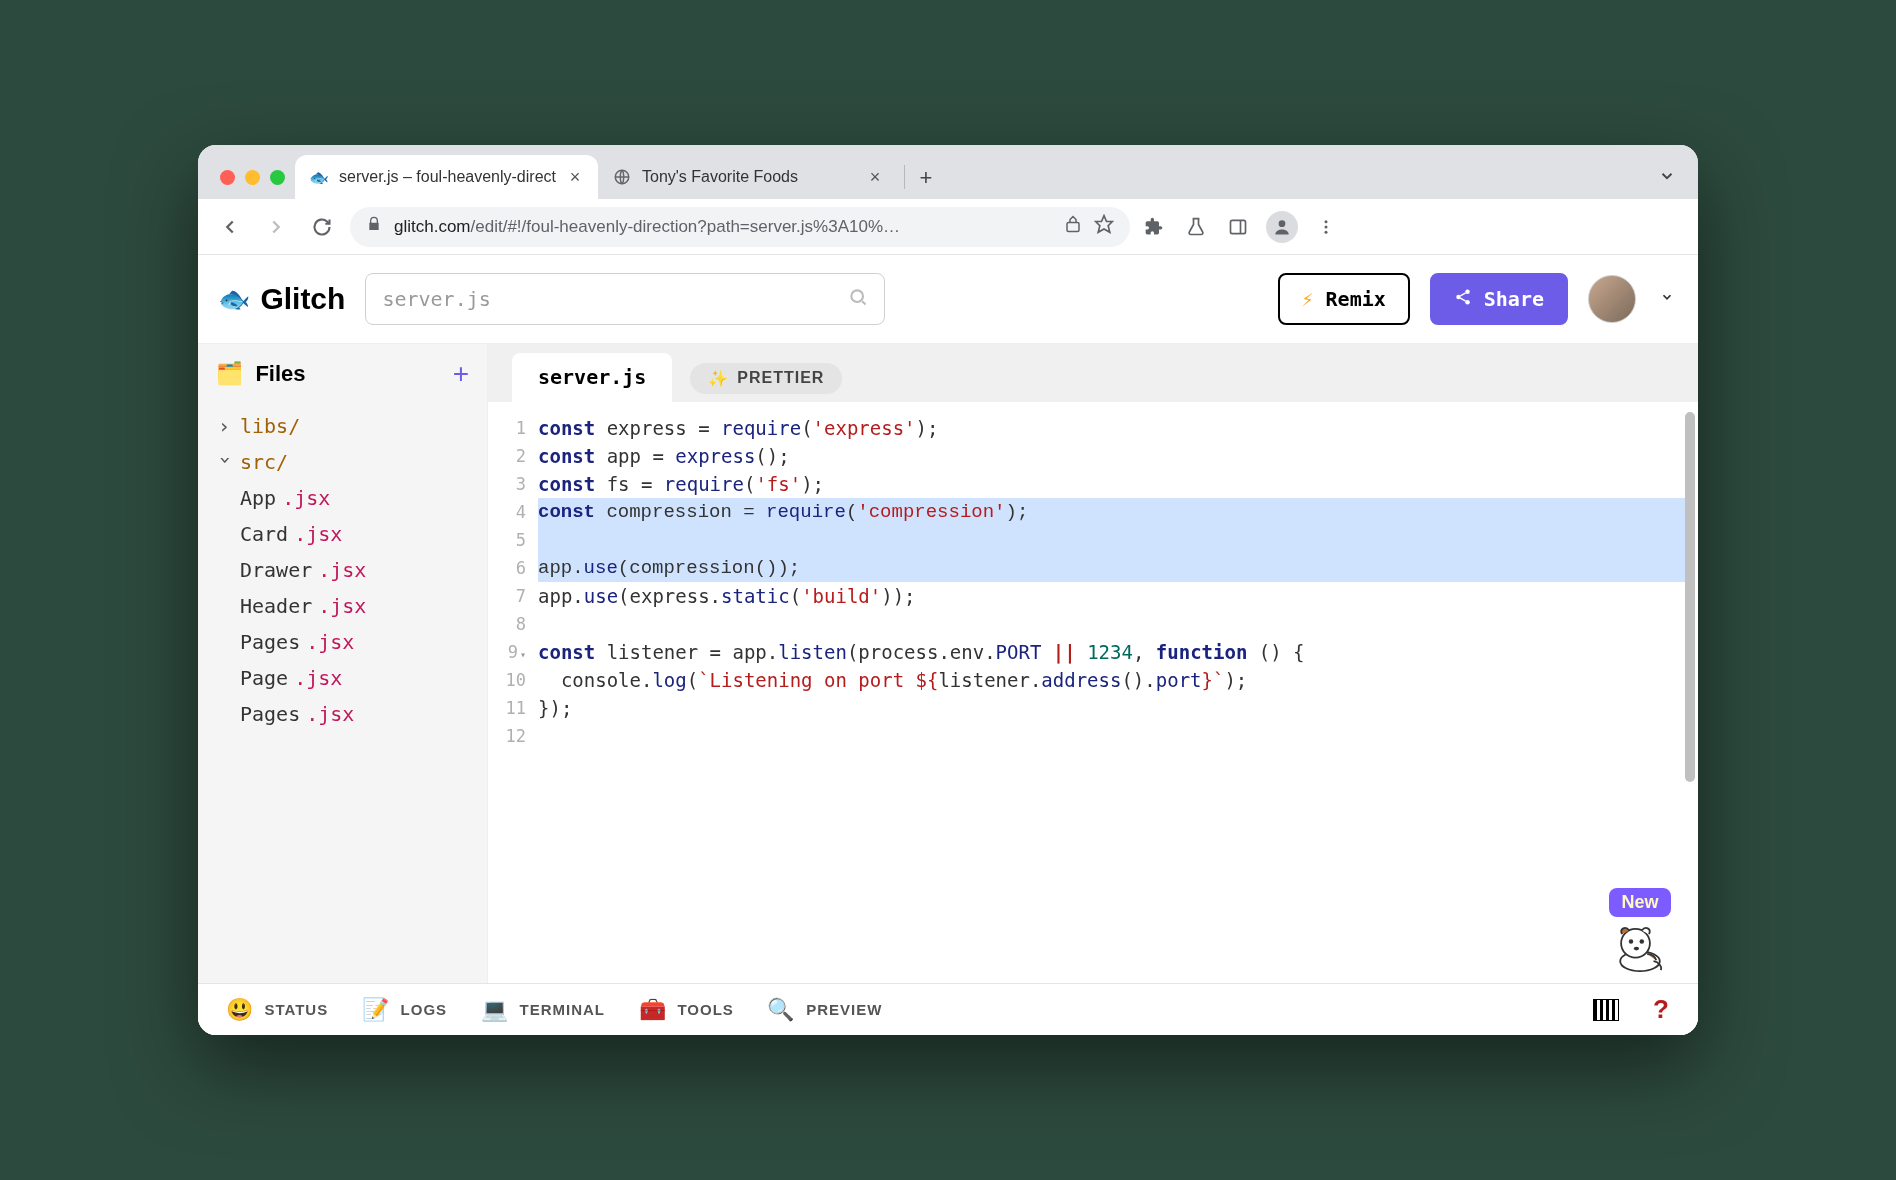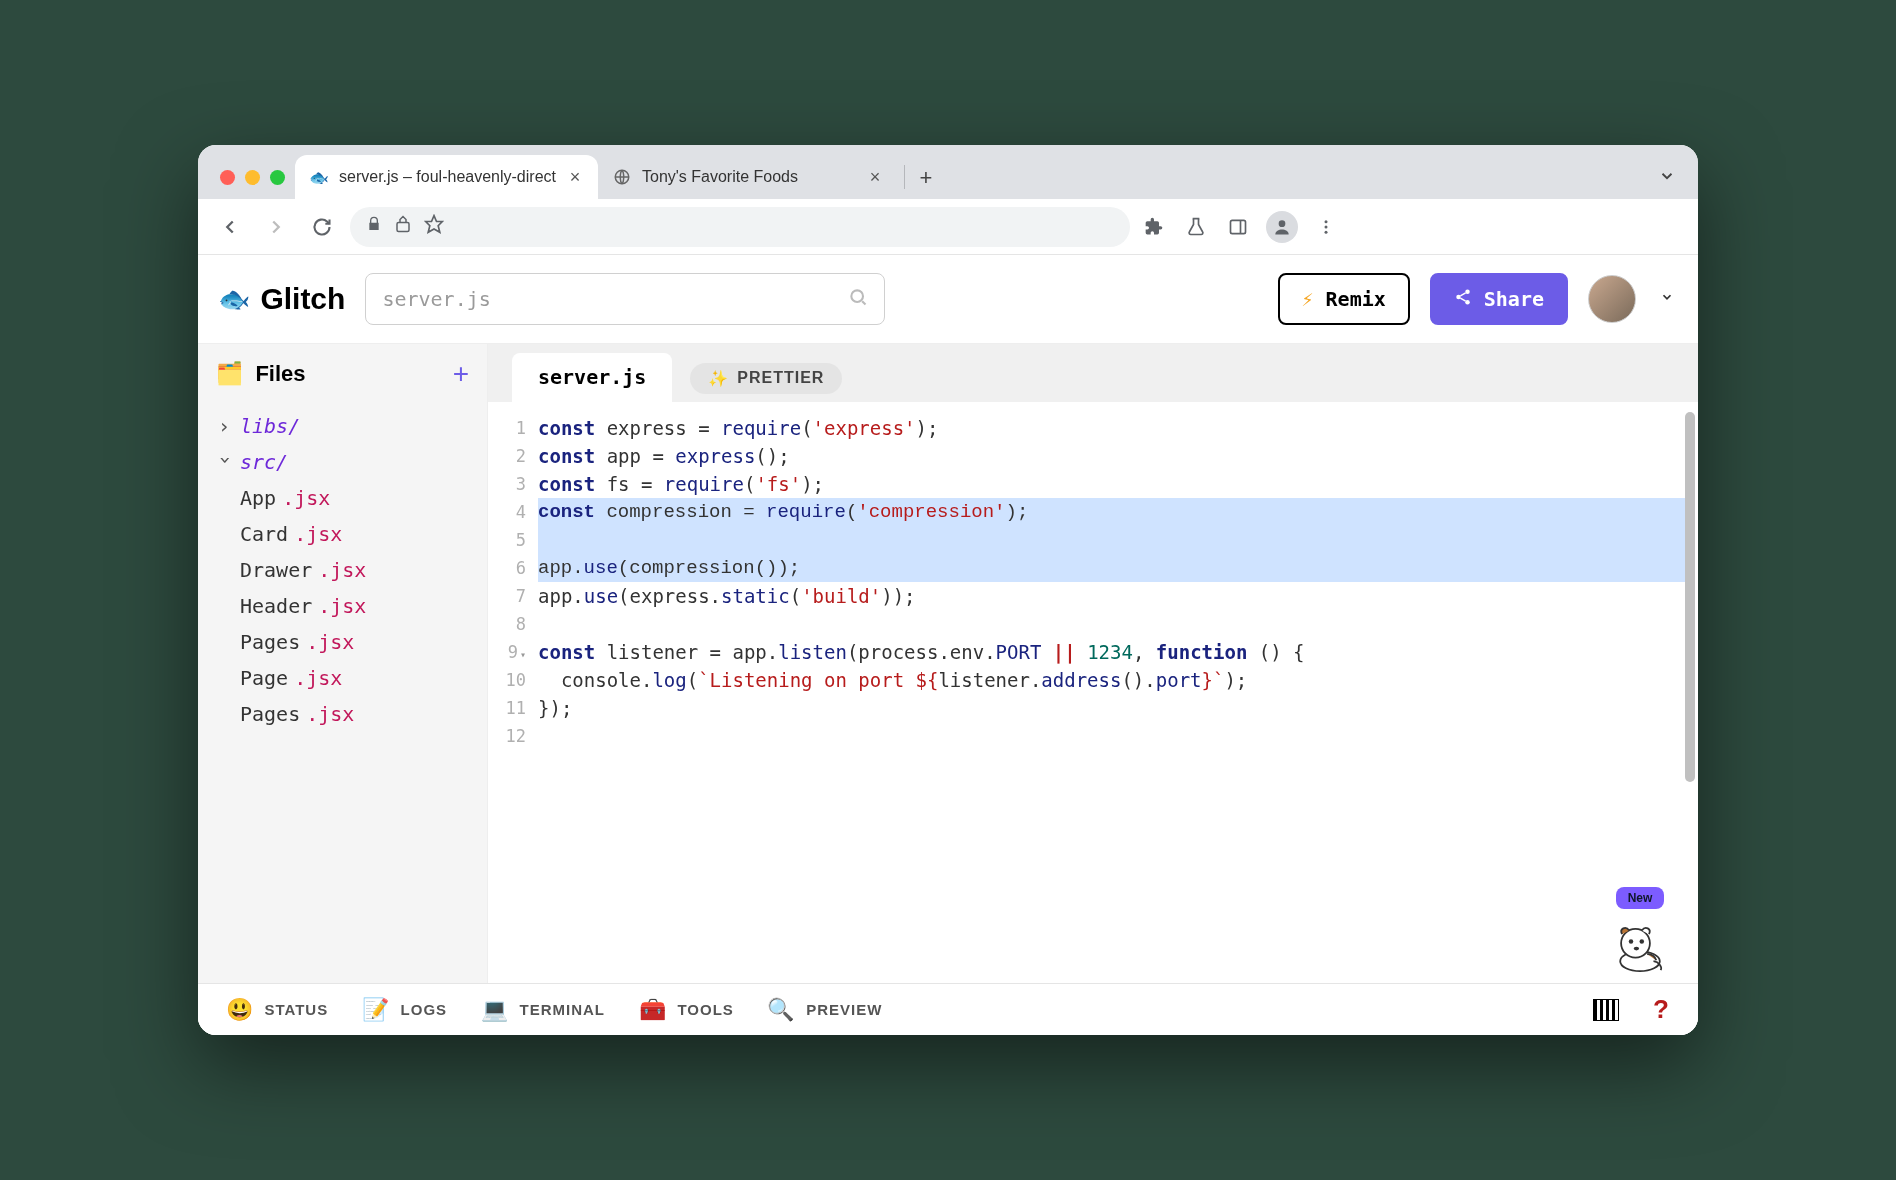--- a/index.html
+++ b/index.html
@@ -129,21 +129,21 @@
 }
 .files-header {
   display:flex; align-items:center; padding: 14px 18px; gap:12px; font-size:22px; font-weight:700;
 }
 .files-icon { font-size:22px; }
 .files-header .sp { flex:1; }
 .add-file { color:#6c5ce7; font-size:28px; font-weight:300; cursor:pointer; }
 .tree { padding: 4px 0 10px 12px; font-family: ui-monospace, Menlo, Consolas, monospace; font-size:20px; }
 .tree-row { display:flex; align-items:center; gap:6px; padding:6px 8px; color:#333; cursor:pointer; }
 .tree-row .chevron { width:16px; display:inline-block; color:#555; }
-.tree-folder { font-style:italic; color:#6d28d9; }
+.tree-folder { color:#a16207; }
 .tree-file { padding-left: 30px; }
 .fname-base { color:#333; }
 .fname-ext { color:#c2185b; }
 
 
 .editor { flex:1; display:flex; flex-direction:column; background:#f5f5f5; position:relative; }
 .ed-tabs {
   height:58px; display:flex; align-items:center; gap:18px; padding: 10px 24px 0; background:#f0f0f0;
 }
 .ed-tab { background:#fff; padding:12px 26px 14px; border-radius:8px 8px 0 0; font-family: ui-monospace, Menlo, monospace; font-size:20px; font-weight:700; }
@@ -163,21 +163,21 @@
 .str { color:#b71c1c; }
 .num { color:#00695c; }
 .prop { color:#1a237e; }
 .op { color:#b71c1c; font-weight:700; }
 
 .scrollbar { position:absolute; right:3px; top:10px; width:10px; height:370px; background:#c0c0c0; border-radius:5px; }
 
 .mascot {
   position:absolute; right:22px; bottom:10px; display:flex; flex-direction:column; align-items:center;
 }
-.new-badge { background:#7c5cff; color:#0f172a; font-size:12px; font-weight:700; padding:4px 12px; border-radius:8px; margin-bottom:8px; position:relative; }
+.new-badge { background:#7c5cff; color:#fef9c3; font-size:18px; font-weight:700; padding:4px 12px; border-radius:8px; position:relative; }
 .new-badge::after { content:""; position:absolute; bottom:-7px; left:50%; transform:translateX(-50%); border:7px solid transparent; border-top-color:#7c5cff; }
 .dog-svg { width:72px; height:56px; }
 
 
 .bottom-bar {
   height:52px; background:#fff; border-top:1px solid #e5e5e5;
   display:flex; align-items:center; padding:0 28px; gap:34px;
   font-size:15px; font-weight:700; letter-spacing:1px; color:#555;
 }
 .bb-item { display:flex; align-items:center; gap:10px; cursor:pointer; }
@@ -237,20 +237,23 @@
       <svg width="20" height="20" viewBox="0 0 24 24" fill="none" stroke="#5f6368" stroke-width="2.5">
           <path d="M21 12a9 9 0 1 1-3-6.7L21 8"></path>
           <polyline points="21 3 21 8 16 8"></polyline>
         </svg>
     </div>
     <div class="url-pill">
       <span>
         <svg width="16" height="16" viewBox="0 0 24 24" fill="#5f6368">
             <path d="M6 10V7a6 6 0 0 1 12 0v3h1v11H5V10h1zm2 0h8V7a4 4 0 0 0-8 0v3z"></path>
           </svg>
+      </span>
+      <span class="url-text">
+        <span class="url-domain">glitch.com</span><span class="url-path">/edit/#!/foul-heavenly-direction?path=server.js%3A10%…</span>
       </span>
       <span>
         <svg width="18" height="18" viewBox="0 0 24 24" fill="none" stroke="#5f6368" stroke-width="2">
             <path d="M8 10V6l4-4 4 4v4"></path>
             <rect x="4" y="10" width="16" height="12" rx="2"></rect>
           </svg>
       </span>
       <span>
         <svg width="20" height="20" viewBox="0 0 24 24" fill="none" stroke="#5f6368" stroke-width="2">
             <polygon points="12 2 15 9 22 9 17 14 19 22 12 18 5 22 7 14 2 9 9 9"></polygon>

